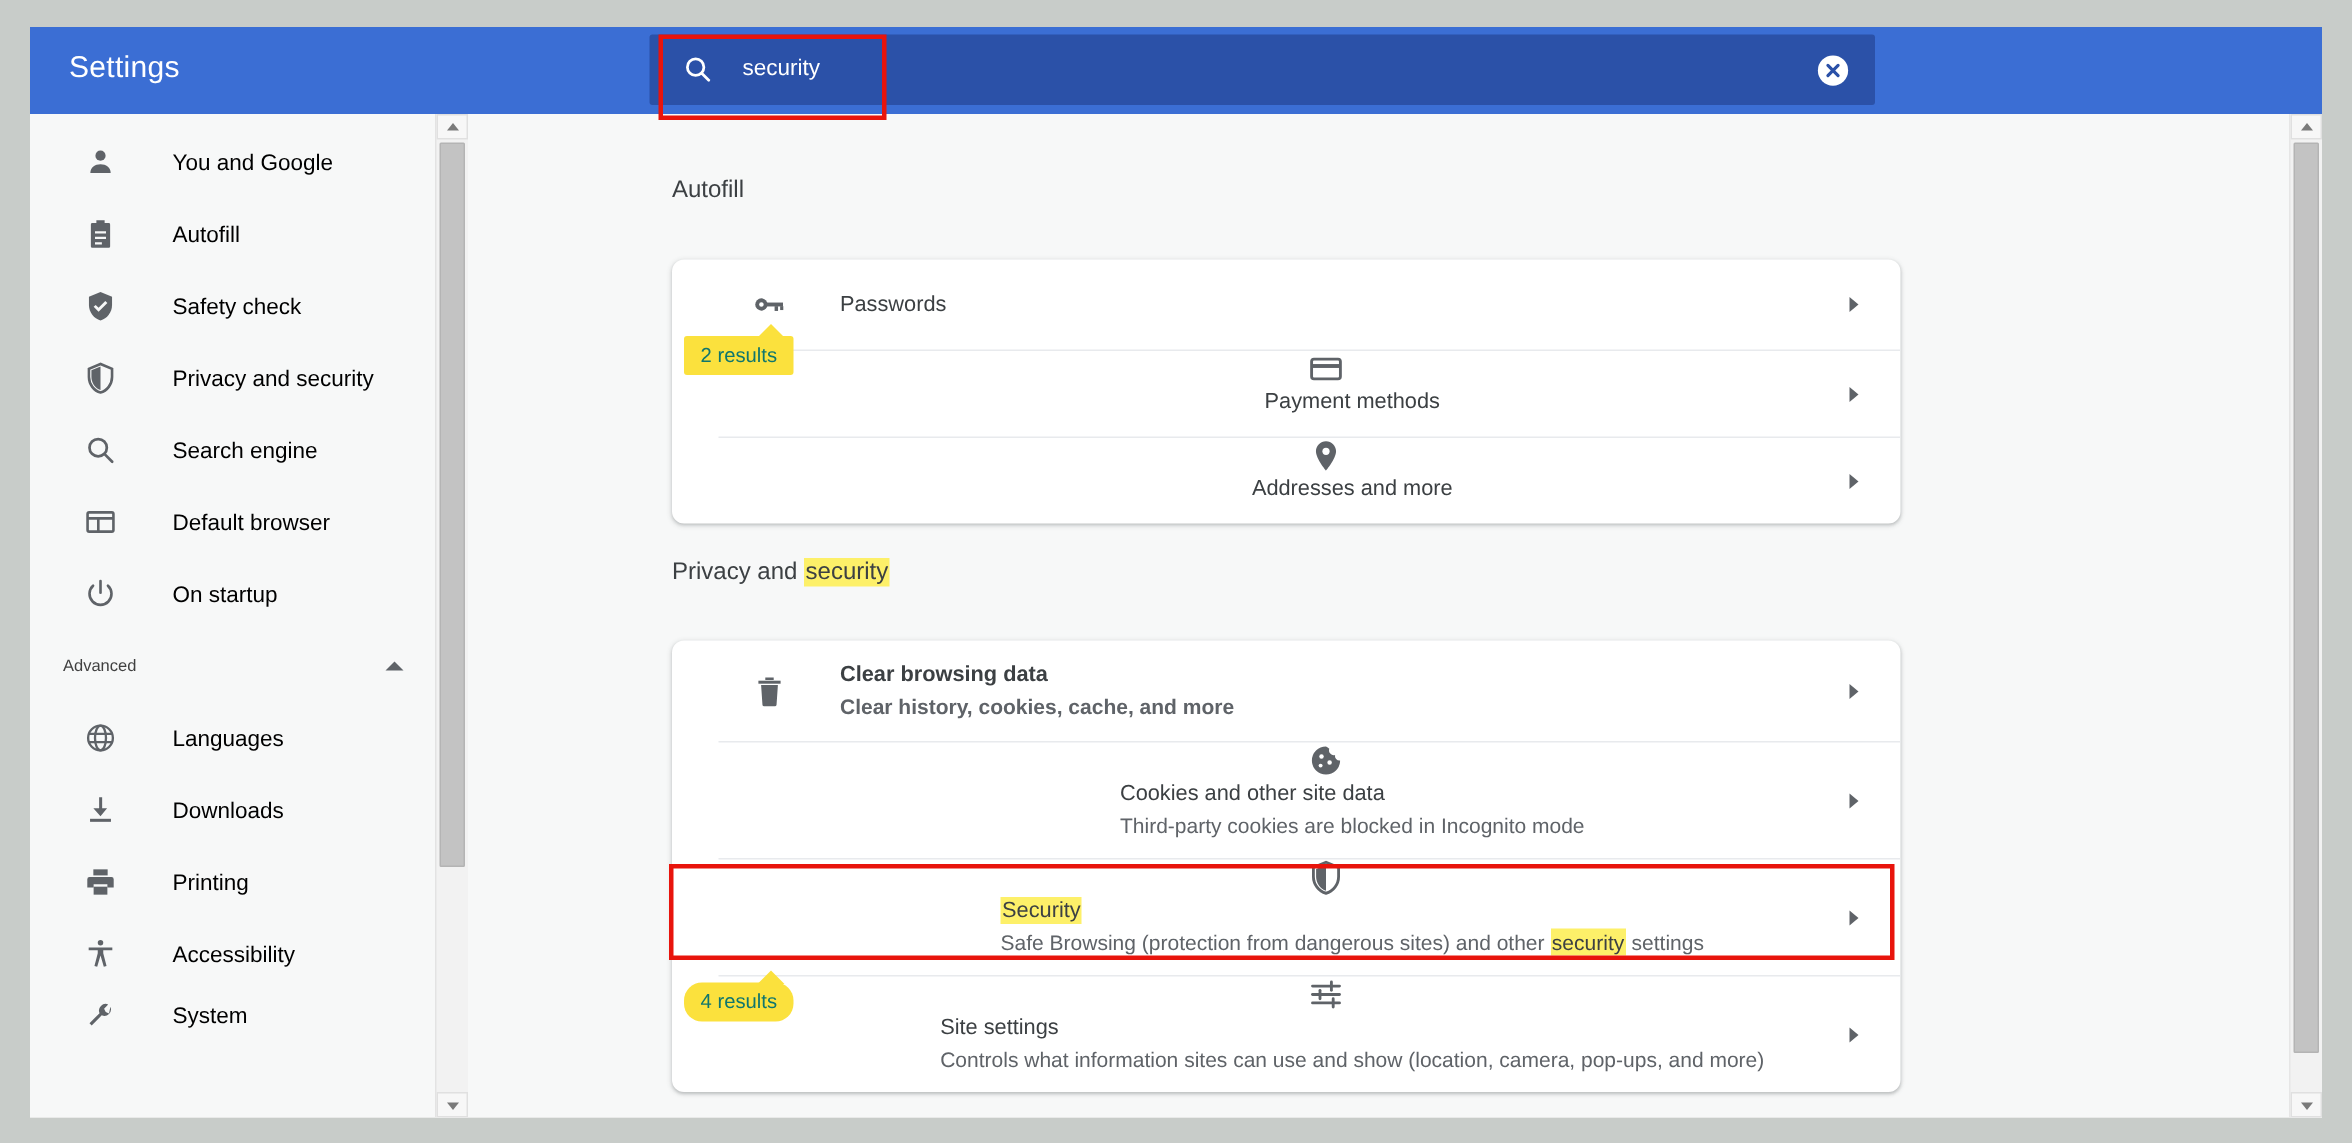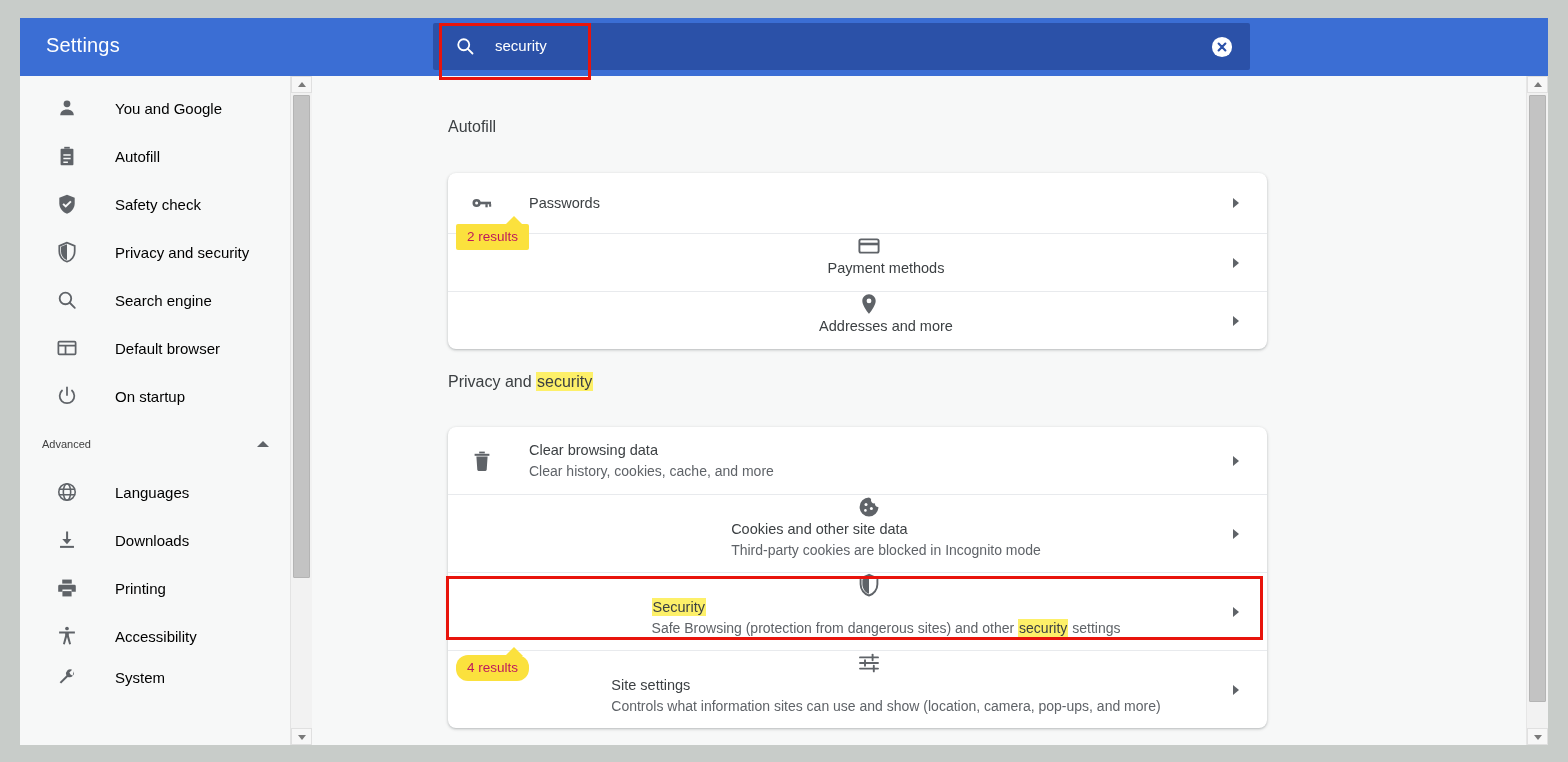--- a/index.html
+++ b/index.html
@@ -200,20 +200,21 @@
     font-size: 16px;
     color: #3c4043;
   }
   .card {
     position: absolute;
     left: 136px;
     width: 819px;
     background: #ffffff;
     border-radius: 8px;
     box-shadow: 0 1px 2px rgba(60,64,67,.22), 0 1px 3px 1px rgba(60,64,67,.10);
+    padding-left: 31px;
   }
   .row {
     position: relative;
     display: flex;
     align-items: center;
     padding-left: 22px;
     cursor: pointer;
   }
   .row + .row { border-top: 1px solid #e8eaed; flex-direction: column; }
   .row-icon {
@@ -256,21 +257,21 @@
   
   .redbox {
     position: absolute;
     border: 3px solid #e8140c;
     pointer-events: none;
     z-index: 40;
   }
   .tooltip {
     position: absolute;
     background: #fbe13d;
-    color: #be185d;
+    color: #0f766e;
     font-size: 13.5px;
     padding: 5px 11px 6px 11px;
     border-radius: 2px;
     z-index: 50;
     white-space: nowrap;
   }
   .tooltip .tip-arrow {
     position: absolute;
     top: -8px;
     width: 0; height: 0;
@@ -495,21 +496,21 @@
           </span>
           <span class="row-chevron"></span>
         </div>
       </div>
 
       <div class="section-title" style="left:136px; top:297px;">
         <span>Privacy and </span><mark>security</mark>
       </div>
 
       <div class="card" style="top:351px;">
-        <div class="row" style="height:67px;">
+        <div class="row" style="height:67px;font-weight:bold;">
           <span class="row-icon">
             <svg viewBox="0 0 24 24" fill="currentColor">
                 <path d="M9.2 2.6h5.6v1.8H9.2z"></path>
                 <rect x="4.6" y="4.8" width="14.8" height="2"></rect>
                 <path d="M6.4 7.6h11.2l-.9 13.2a1.2 1.2 0 01-1.2 1.1H8.5a1.2 1.2 0 01-1.2-1.1z"></path>
               </svg>
           </span>
           <span class="row-text">
             <div class="row-title">Clear browsing data</div>
             <div class="row-sub">Clear history, cookies, cache, and more</div>

